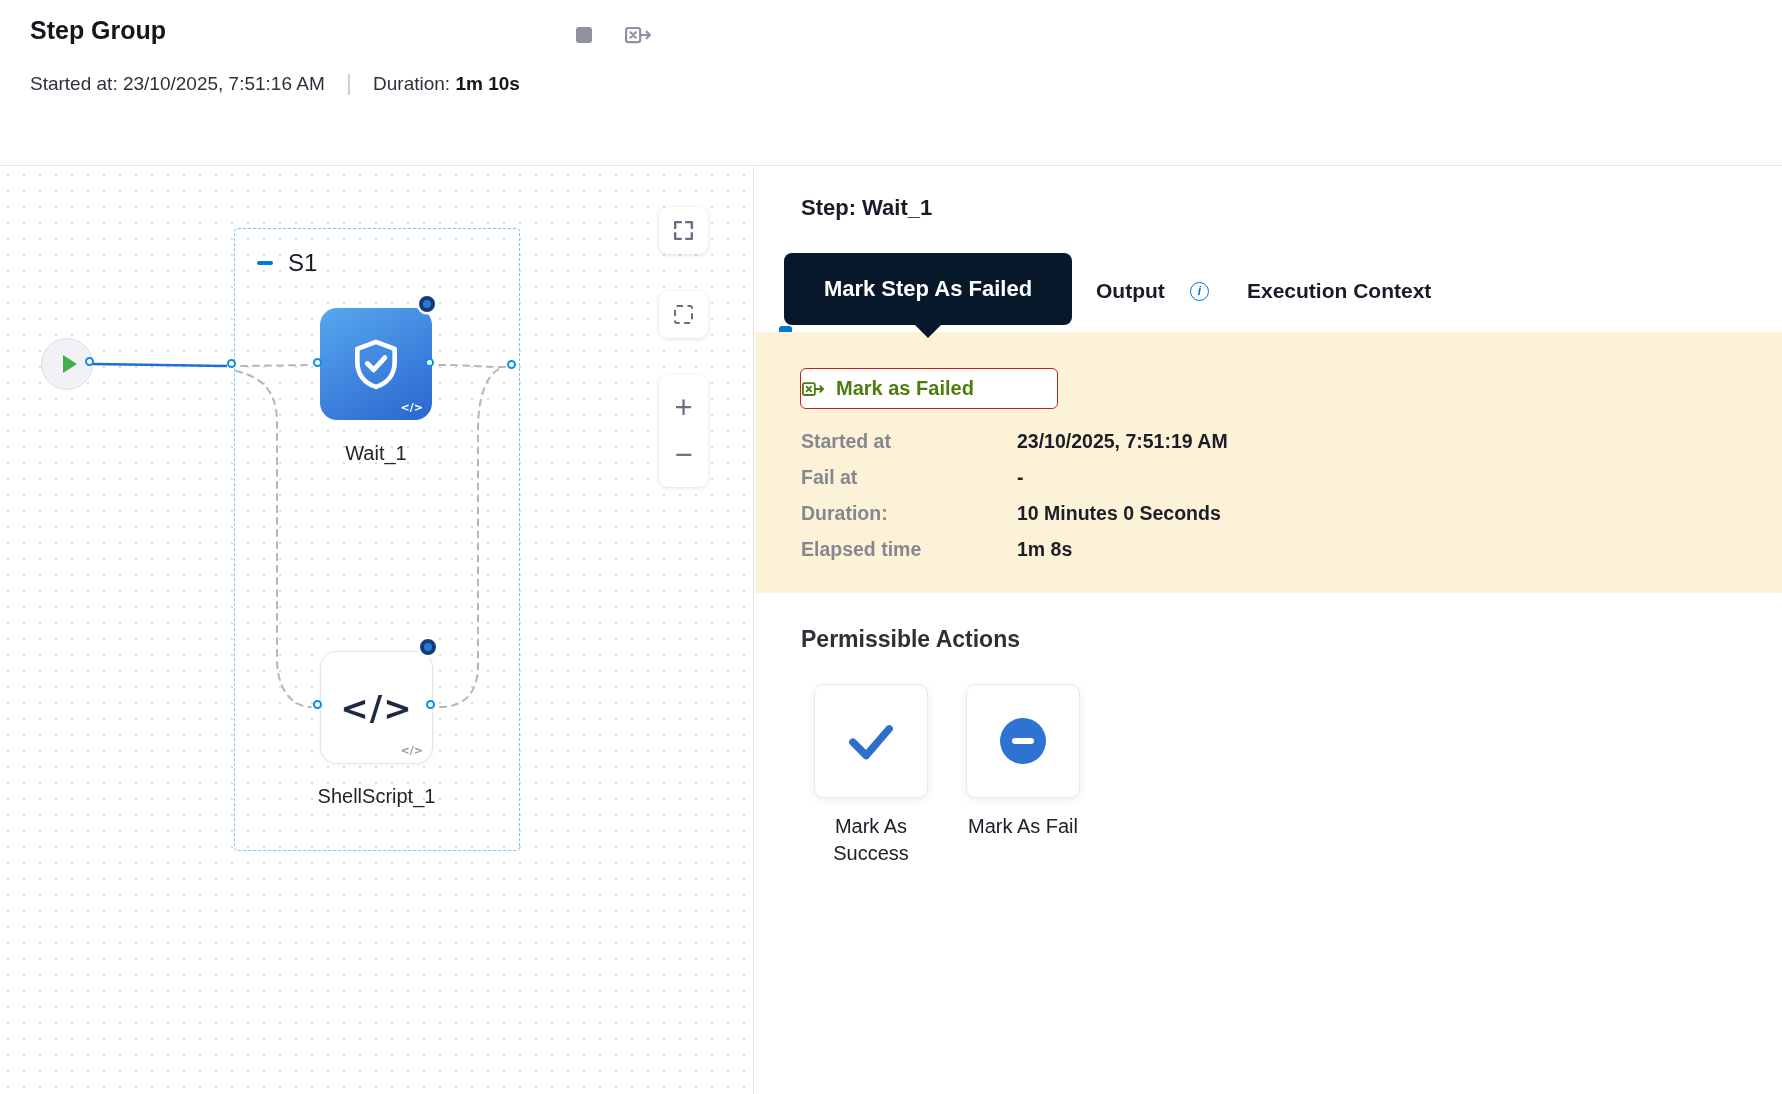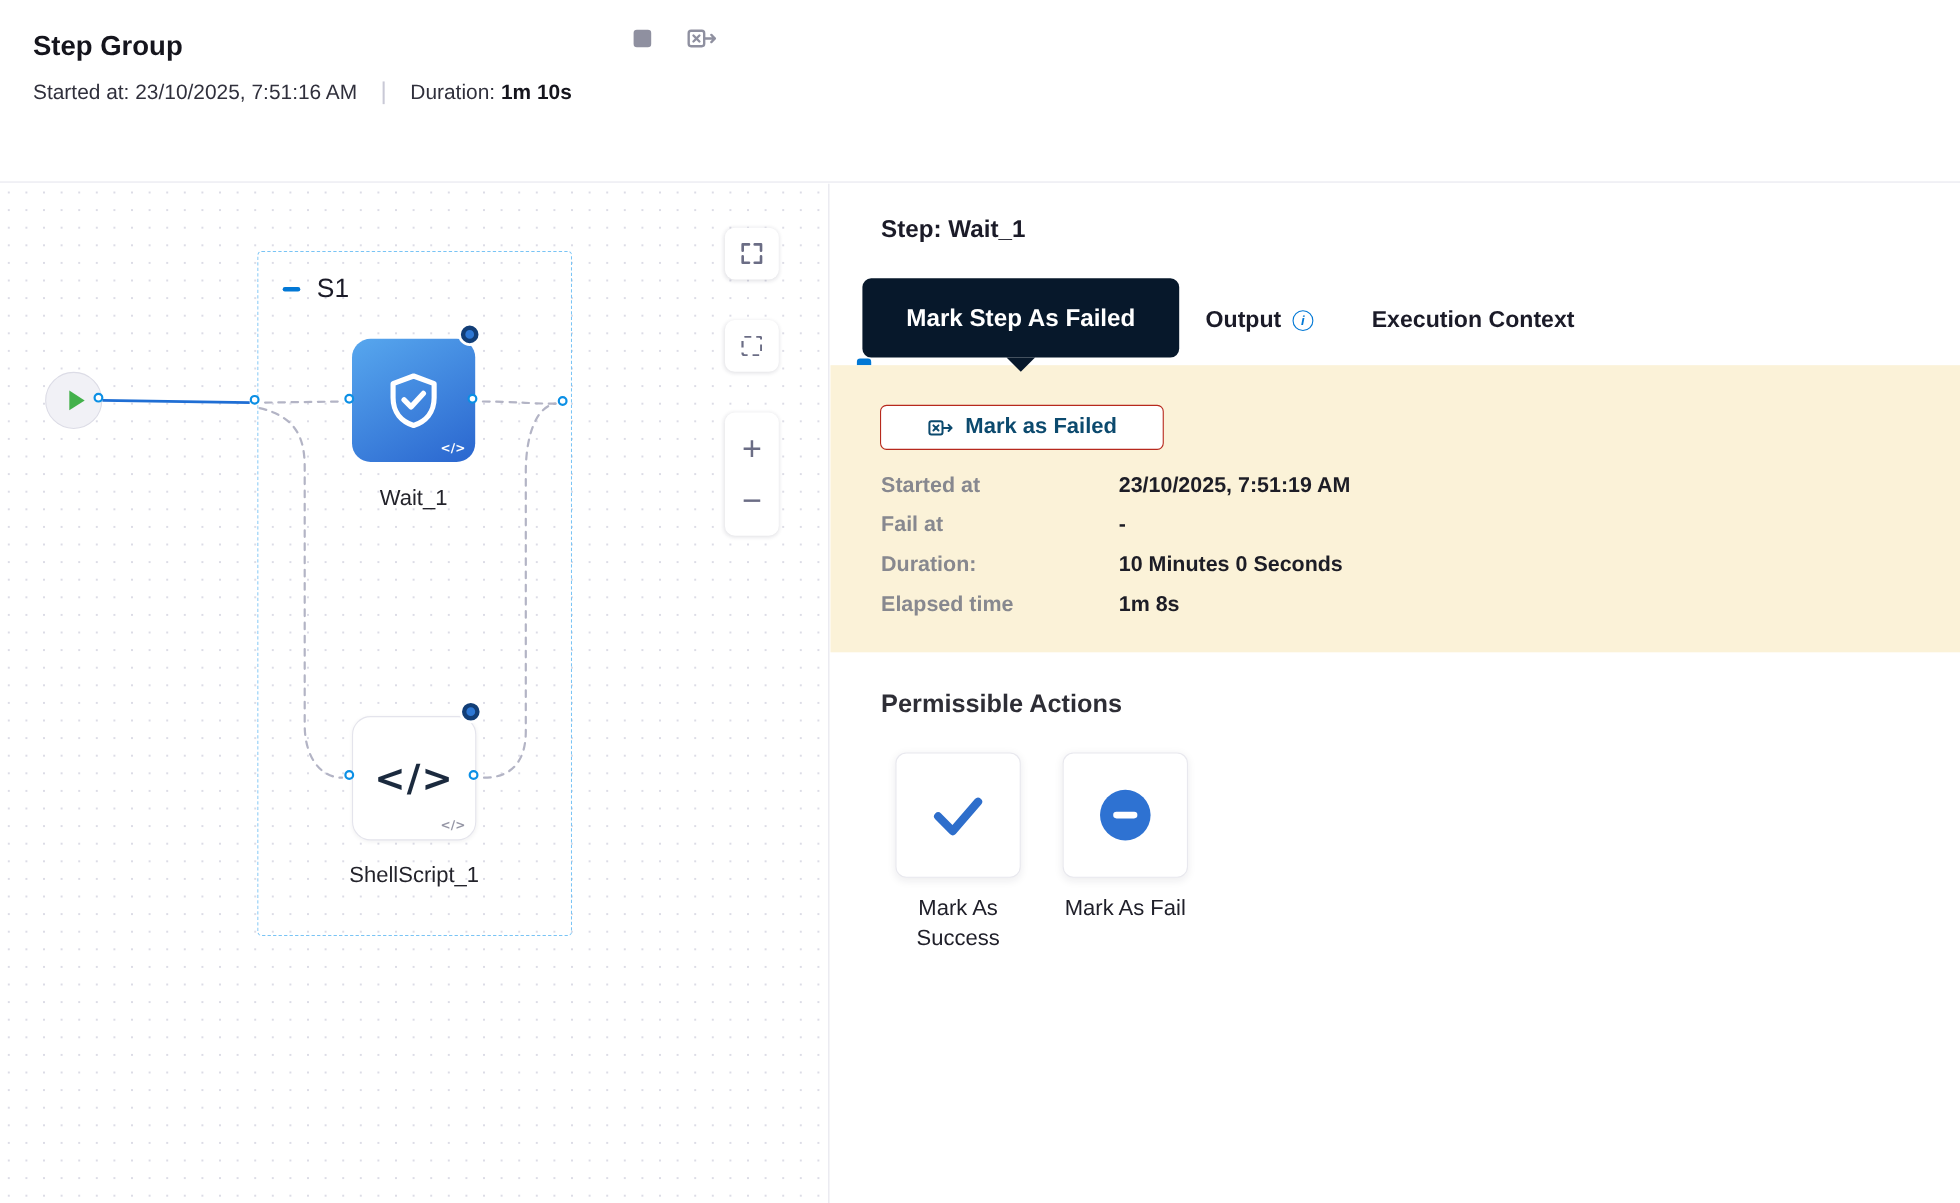--- a/index.html
+++ b/index.html
@@ -1,21 +1,21 @@
 <!DOCTYPE html>
 <html><head>
 <meta charset="utf-8">
 <style>
   * { margin:0; padding:0; box-sizing:border-box; }
   body { background:#ffffff; font-family:"Liberation Sans", sans-serif; }
   .screen { position:relative; width:1782px; height:1094px; background:#fff; overflow:hidden; }
 
   
   .header { position:absolute; left:0; top:0; right:0; height:166px; background:#fff; border-bottom:1px solid #e6e6ee; }
-  .page-title { position:absolute; left:30px; top:28px; font-size:25px; font-weight:700; color:#15151d; }
+  .page-title { position:absolute; left:30px; top:16px; font-size:25px; font-weight:700; color:#15151d; }
   .hdr-stop { position:absolute; left:576px; top:27px; width:16px; height:16px; background:#8f90a0; border-radius:3px; cursor:pointer; }
   .hdr-markfail { position:absolute; left:623px; top:22px; width:30px; height:26px; color:#8f90a0; cursor:pointer; }
   .meta { position:absolute; left:30px; top:70px; font-size:19px; color:#30303c; }
   .meta .sep { color:#c9c9d6; margin:0 16px; font-size:22px; }
   .meta b { color:#15151d; font-weight:700; }
 
   
   .canvas { position:absolute; left:0; top:167px; width:754px; bottom:0;
     background-color:#fff;
     background-image:radial-gradient(#dcdce6 1.2px, transparent 1.2px);
@@ -52,36 +52,36 @@
   .select-icon { width:19px; height:19px; border:2px dashed #6b6d85; border-radius:3px; }
   .zoom-box { position:absolute; left:659px; top:208px; width:49px; height:112px; background:#fff; border-radius:9px;
     box-shadow:0 1px 4px rgba(30,30,60,.14); display:flex; flex-direction:column; align-items:center; justify-content:space-evenly;
     font-size:31px; color:#6b6d85; }
   .zoom-glyph { line-height:1; cursor:pointer; }
 
   
   .panel { position:absolute; left:755px; top:167px; right:0; bottom:0; background:#fff; }
   .step-title { position:absolute; left:46px; top:28px; font-size:22px; font-weight:600; color:#1b1b28; }
 
-  .tab { position:absolute; top:112px; font-size:21px; font-weight:600; color:#1b1b28; display:flex; align-items:center; gap:10px; cursor:pointer; }
+  .tab { position:absolute; top:112px; font-size:21px; font-weight:600; color:#1b1b28; display:flex; align-items:center; gap:25px; cursor:pointer; }
   .tab-output { left:341px; }
   .tab-exec { left:492px; }
   .info-icon { width:19px; height:19px; border-radius:50%; border:1.6px solid #0278d5; color:#0278d5;
     font-size:12px; font-weight:700; display:flex; align-items:center; justify-content:center; font-style:italic; cursor:pointer; }
   .active-sliver { position:absolute; left:24px; top:159px; width:13px; height:6px; background:#0278d5; border-radius:3px 3px 0 0; }
 
   .tooltip { position:absolute; left:29px; top:86px; width:288px; height:72px; background:#07182b; border-radius:8px;
     color:#fff; font-size:22px; font-weight:600; display:flex; align-items:center; justify-content:center; z-index:6; }
   .tooltip::after { content:""; position:absolute; top:100%; left:50%; transform:translateX(-50%);
     border:13px solid transparent; border-top-color:#07182b; border-bottom:none; }
 
   .summary { position:absolute; left:0; top:165px; right:0; height:261px; background:#fbf2d8; }
   .mark-failed-btn { position:absolute; left:45px; top:201px; width:258px; height:41px; background:#fff;
-    border:1.5px solid #b7291d; border-radius:6px; color:#0c4a6e; font-size:20px; font-weight:700;
-    display:flex; align-items:center; justify-content:center; gap:11px; cursor:pointer; font-family:"Liberation Sans", sans-serif; z-index:2; }
+    border:1.5px solid #b7291d; border-radius:6px; color:#4d7c0f; font-size:20px; font-weight:700;
+    display:flex; align-items:center; justify-content:flex-start; gap:11px; cursor:pointer; font-family:"Liberation Sans", sans-serif; z-index:2; }
 
   .details { position:absolute; left:46px; top:263px; display:grid; grid-template-columns:216px auto; row-gap:13px; font-size:19.5px; z-index:2; }
   .dl { font-weight:700; color:#87888f; }
   .dv { font-weight:700; color:#1d1d26; }
 
   .pa-title { position:absolute; left:46px; top:459px; font-size:23px; font-weight:600; color:#2e2e36; }
   .action-card { position:absolute; top:517px; width:114px; height:114px; background:#fff; border:1px solid #e8e8ee;
     border-radius:10px; box-shadow:0 2px 8px rgba(25,25,50,.08); display:flex; align-items:center; justify-content:center; cursor:pointer; }
   .card-success { left:59px; }
   .card-fail { left:211px; }

